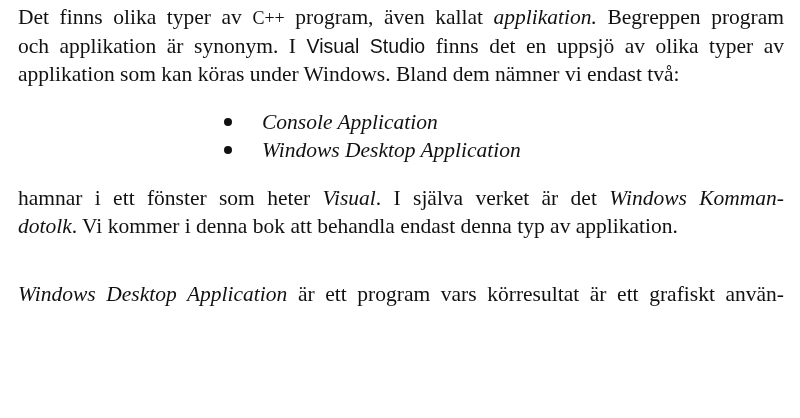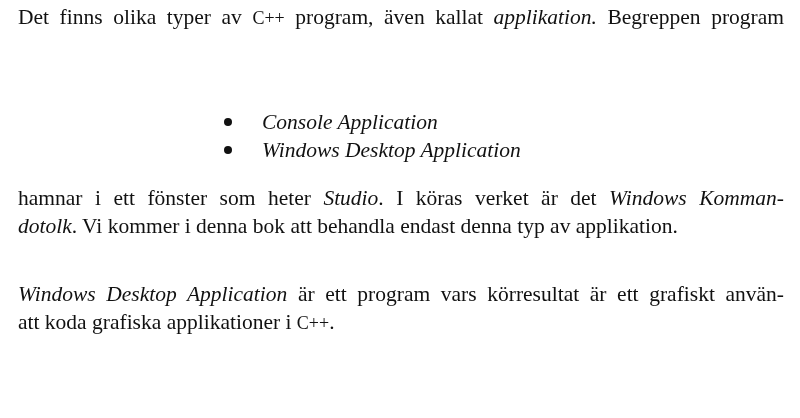--- a/index.html
+++ b/index.html
@@ -73,37 +73,38 @@
     .p3 { position: absolute; top: 280px; left: 18px; width: 766px; }
     .p4 { position: absolute; top: 376px; left: 18px; width: 766px; }
   </style>
 </head>
 <body>
 
 <div class="page">
 
   <p class="para p1">
     <span class="line"><span>Det finns olika typer av </span><span class="small">C++</span><span> program, även kallat </span><span class="it">applikation.</span><span> Begreppen program</span></span>
+    <span class="line"><span>och applikation är synonym. I </span><span class="sans">Visual Studio</span><span> finns det en uppsjö av olika typer av</span></span>
+    <span class="line last"><span>applikation som kan köras under Windows. Bland dem nämner vi endast två:</span></span>
   </p>
 
   <ul class="list">
     <li>
       <span class="bullet"></span>
       <span class="it">Console Application</span>
     </li>
     <li>
       <span class="bullet"></span>
       <span class="it">Windows Desktop Application</span>
     </li>
   </ul>
 
   <p class="para p2">
-    <span class="line"><span>hamnar i ett fönster som heter </span><span class="it">Studio</span><span>. I köras verket är det </span><span class="it">Windows Komman-</span></span>
+    <span class="line"><span>hamnar i ett fönster som heter </span><span class="it">Visual</span><span>. I själva verket är det </span><span class="it">Windows Komman-</span></span>
     <span class="line last"><span class="it">dotolk</span><span>. Vi kommer i denna bok att behandla endast denna typ av applikation.</span></span>
   </p>
 
   <p class="para p3">
     <span class="line"><span class="it">Windows Desktop Application</span><span> är ett program vars körresultat är ett grafiskt använ-</span></span>
-    <span class="line last"><span>att koda grafiska applikationer i </span><span class="small">C++</span><span>.</span></span>
   </p>
 
 
 </div>
 
 </body></html>

